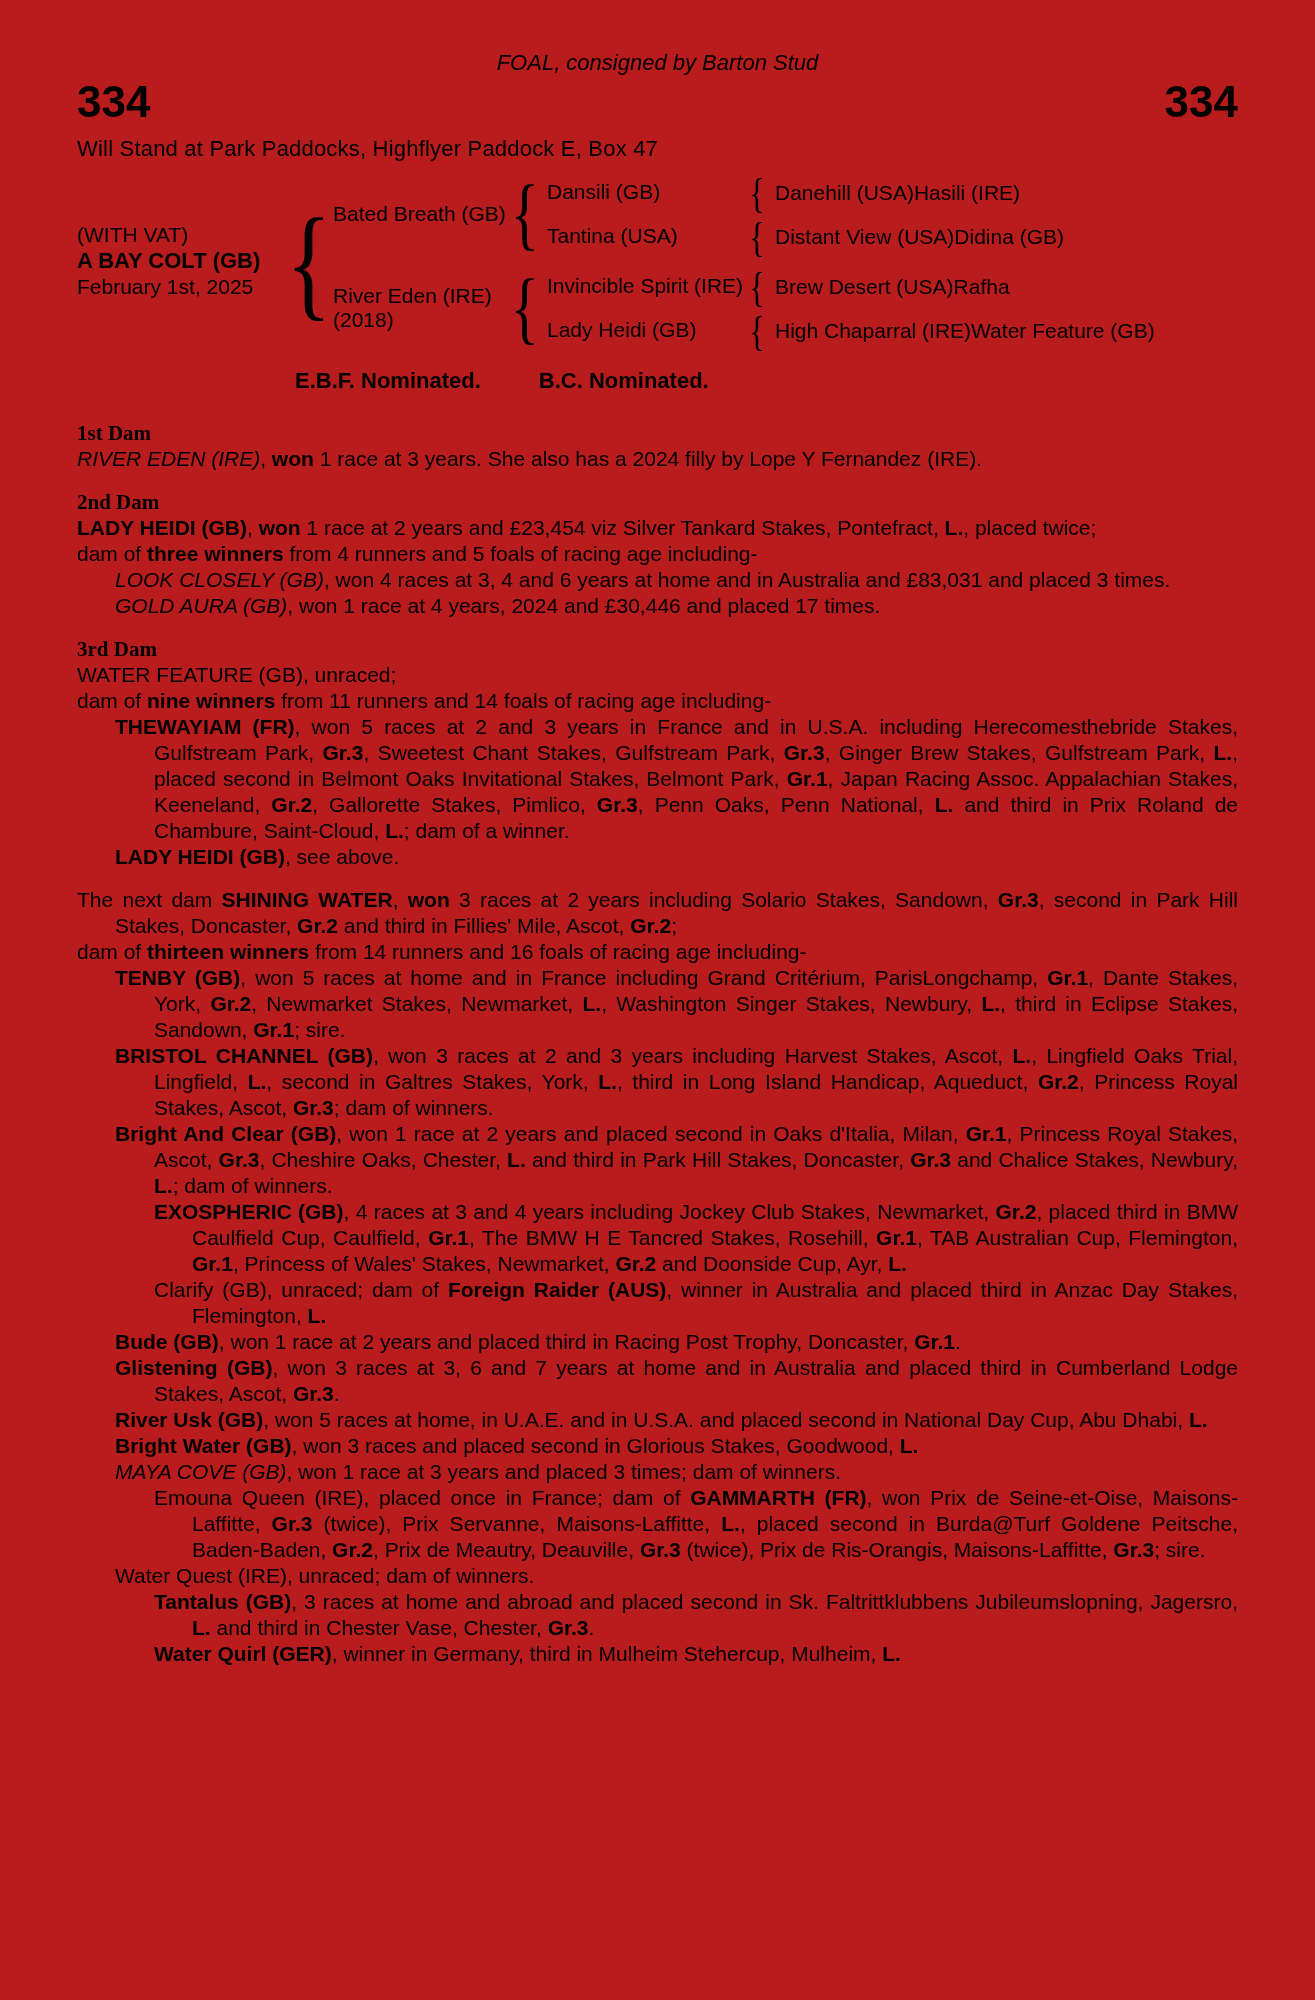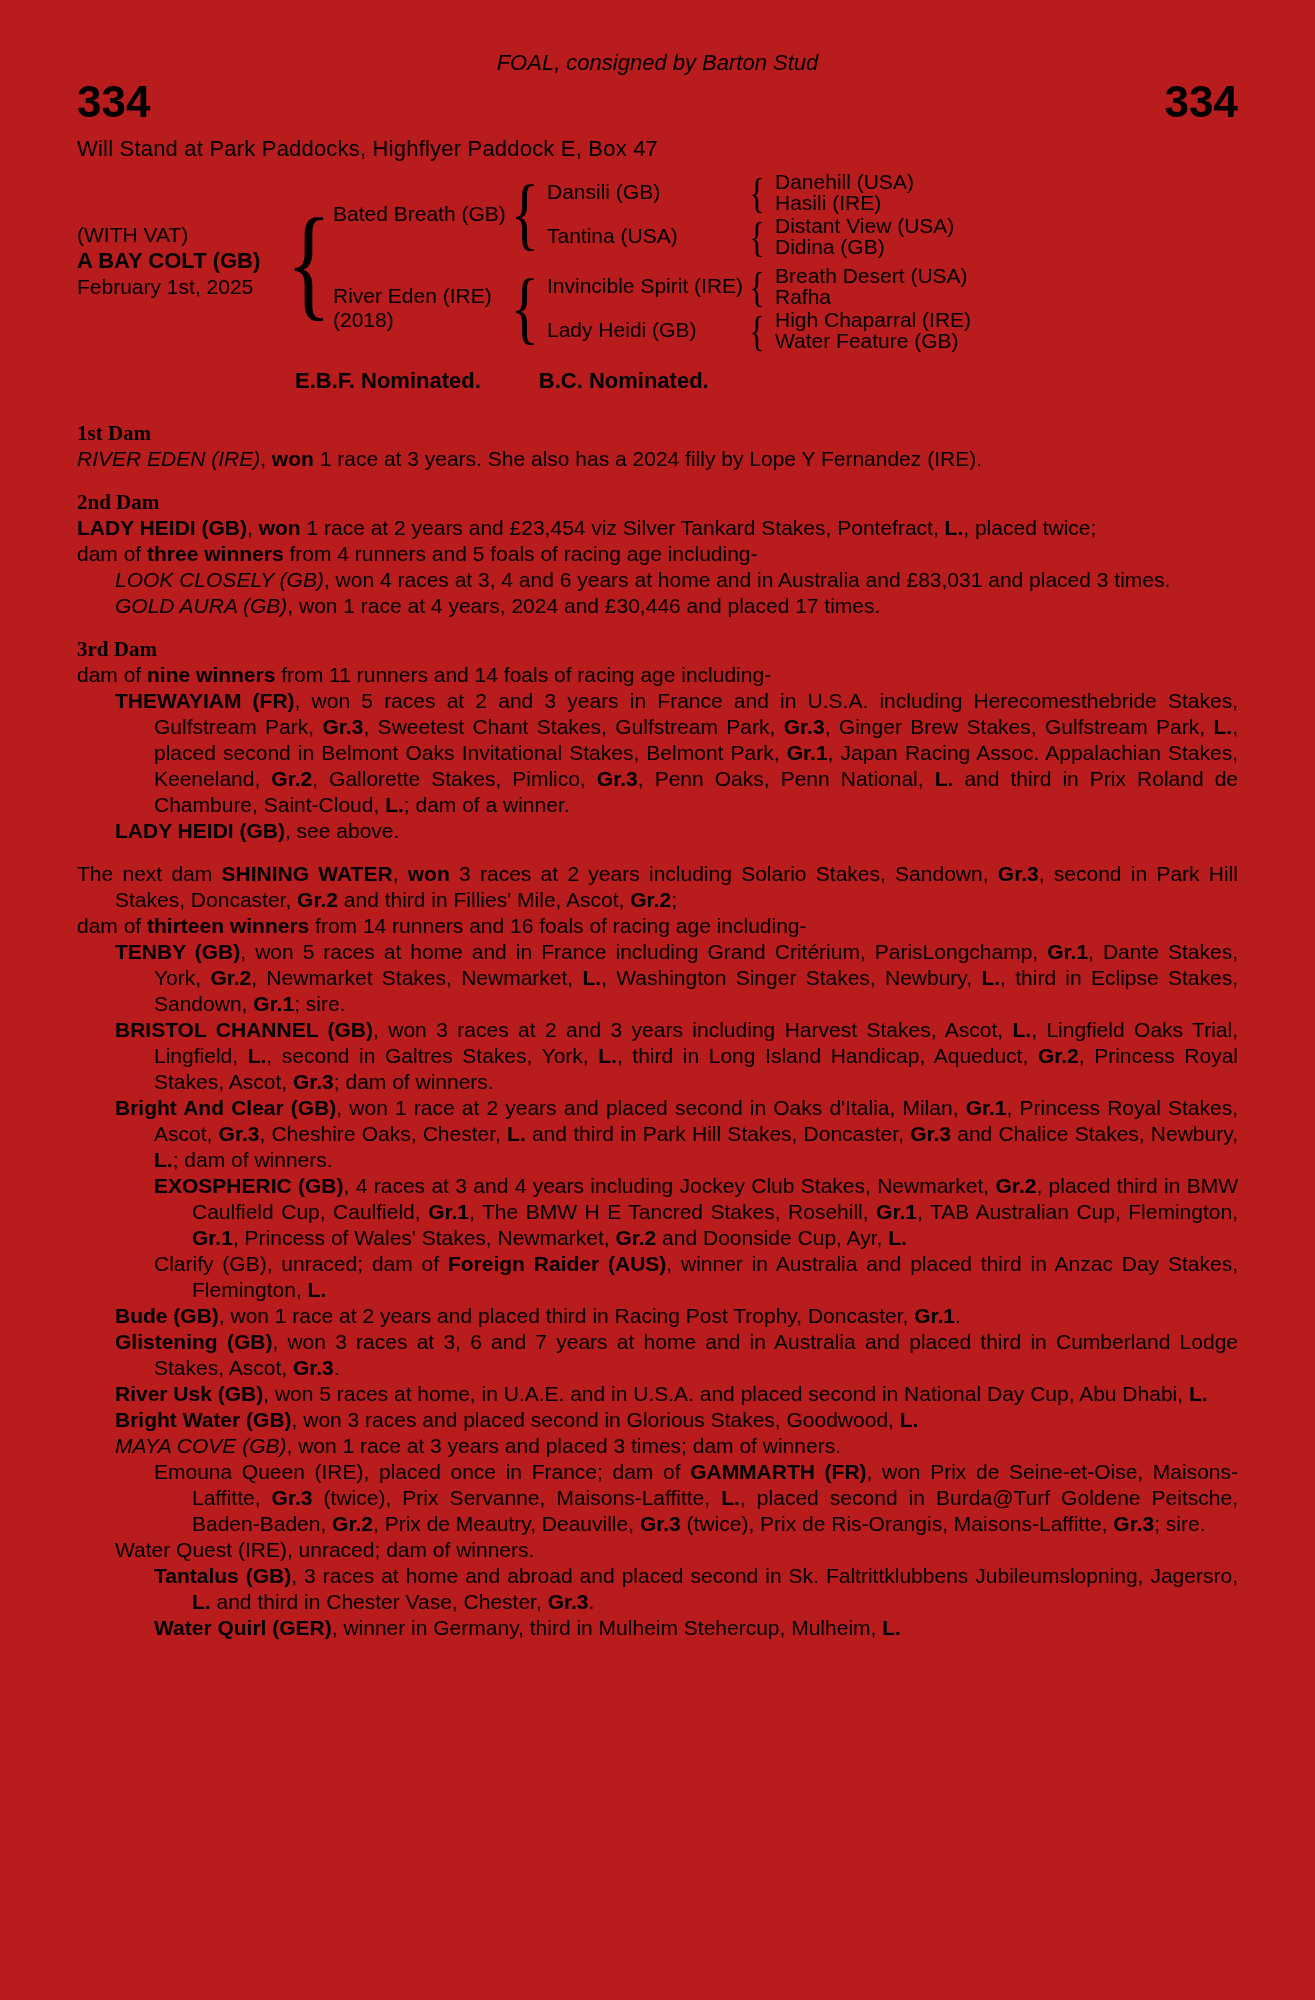--- a/index.html
+++ b/index.html
@@ -23,21 +23,21 @@
   .ped-info { width:212px; line-height:26px; }
   .ped-info .vat { font-size:21px; }
   .ped-info .foalname { font-weight:bold; font-size:22px; }
   .gen1col { display:flex; flex-direction:column; }
   .g1half { display:flex; align-items:center; height:88px; }
   .g1half.first { margin-bottom:6px; }
   .g1name { width:176px; line-height:24px; }
   .g2col { display:flex; flex-direction:column; }
   .g2half { display:flex; align-items:center; height:44px; }
   .g2name { width:198px; }
-  .g3pair { display:flex; flex-direction:column; justify-content:center; }
+  .g3pair { display:flex; flex-direction:row; justify-content:center; }
   .g3name { line-height:21px; font-size:21px; }
 
   .brace { display:flex; align-items:center; justify-content:center;
            font-family:"Liberation Serif", serif; font-weight:normal; }
   .brace .bglyph { display:block; line-height:1; }
   .b-xl { width:36px; margin:0 6px 0 2px; }
   .b-xl .bglyph { font-size:112px; transform:scaleY(1.12) scaleX(0.85); }
   .b-lg { width:28px; margin:0 8px 0 2px; }
   .b-lg .bglyph { font-size:70px; transform:scaleY(1.15) scaleX(0.85); }
   .b-sm { width:20px; margin:0 8px 0 2px; }
@@ -120,21 +120,21 @@
         <div class="brace b-lg">
             <span class="bglyph">{</span>
           </div>
         <div class="g2col">
           <div class="g2half">
             <div class="g2name">Invincible Spirit (IRE)</div>
             <div class="brace b-sm">
                 <span class="bglyph">{</span>
               </div>
             <div class="g3pair">
-              <div class="g3name">Breath Desert (USA)</div>
+              <div class="g3name">Brew Desert (USA)</div>
               <div class="g3name">Rafha</div>
             </div>
           </div>
           <div class="g2half">
             <div class="g2name">Lady Heidi (GB)</div>
             <div class="brace b-sm">
                 <span class="bglyph">{</span>
               </div>
             <div class="g3pair">
               <div class="g3name">High Chaparral (IRE)</div>
@@ -162,20 +162,21 @@
     <div class="sec">
       <div class="h">2nd Dam</div>
       <div class="p lvl0"><span class="s-b">LADY HEIDI (GB)</span><span>, </span><span class="s-b">won</span><span> 1 race at 2 years and £23,454 viz Silver Tankard Stakes, Pontefract, </span><span class="s-b">L.</span><span>, placed twice;</span></div>
       <div class="p lvl0"><span>dam of </span><span class="s-b">three winners</span><span> from 4 runners and 5 foals of racing age including-</span></div>
       <div class="p lvl1"><span class="s-i">LOOK CLOSELY (GB)</span><span>, won 4 races at 3, 4 and 6 years at home and in Australia and £83,031 and placed 3 times.</span></div>
       <div class="p lvl1"><span class="s-i">GOLD AURA (GB)</span><span>, won 1 race at 4 years, 2024 and £30,446 and placed 17 times.</span></div>
     </div>
 
     <div class="sec">
       <div class="h">3rd Dam</div>
+      <div class="p lvl0"><span>WATER FEATURE (GB), unraced;</span></div>
       <div class="p lvl0"><span>dam of </span><span class="s-b">nine winners</span><span> from 11 runners and 14 foals of racing age including-</span></div>
       <div class="p lvl1"><span class="s-b">THEWAYIAM (FR)</span><span>, won 5 races at 2 and 3 years in France and in U.S.A. including Herecomesthebride Stakes, Gulfstream Park, </span><span class="s-b">Gr.3</span><span>, Sweetest Chant Stakes, Gulfstream Park, </span><span class="s-b">Gr.3</span><span>, Ginger Brew Stakes, Gulfstream Park, </span><span class="s-b">L.</span><span>, placed second in Belmont Oaks Invitational Stakes, Belmont Park, </span><span class="s-b">Gr.1</span><span>, Japan Racing Assoc. Appalachian Stakes, Keeneland, </span><span class="s-b">Gr.2</span><span>, Gallorette Stakes, Pimlico, </span><span class="s-b">Gr.3</span><span>, Penn Oaks, Penn National, </span><span class="s-b">L.</span><span> and third in Prix Roland de Chambure, Saint-Cloud, </span><span class="s-b">L.</span><span>; dam of a winner.</span></div>
       <div class="p lvl1"><span class="s-b">LADY HEIDI (GB)</span><span>, see above.</span></div>
     </div>
 
     <div class="sec">
       <div class="p lvl0"><span>The next dam </span><span class="s-b">SHINING WATER</span><span>, </span><span class="s-b">won</span><span> 3 races at 2 years including Solario Stakes, Sandown, </span><span class="s-b">Gr.3</span><span>, second in Park Hill Stakes, Doncaster, </span><span class="s-b">Gr.2</span><span> and third in Fillies' Mile, Ascot, </span><span class="s-b">Gr.2</span><span>;</span></div>
       <div class="p lvl0"><span>dam of </span><span class="s-b">thirteen winners</span><span> from 14 runners and 16 foals of racing age including-</span></div>
       <div class="p lvl1"><span class="s-b">TENBY (GB)</span><span>, won 5 races at home and in France including Grand Critérium, ParisLongchamp, </span><span class="s-b">Gr.1</span><span>, Dante Stakes, York, </span><span class="s-b">Gr.2</span><span>, Newmarket Stakes, Newmarket, </span><span class="s-b">L.</span><span>, Washington Singer Stakes, Newbury, </span><span class="s-b">L.</span><span>, third in Eclipse Stakes, Sandown, </span><span class="s-b">Gr.1</span><span>; sire.</span></div>
       <div class="p lvl1"><span class="s-b">BRISTOL CHANNEL (GB)</span><span>, won 3 races at 2 and 3 years including Harvest Stakes, Ascot, </span><span class="s-b">L.</span><span>, Lingfield Oaks Trial, Lingfield, </span><span class="s-b">L.</span><span>, second in Galtres Stakes, York, </span><span class="s-b">L.</span><span>, third in Long Island Handicap, Aqueduct, </span><span class="s-b">Gr.2</span><span>, Princess Royal Stakes, Ascot, </span><span class="s-b">Gr.3</span><span>; dam of winners.</span></div>

